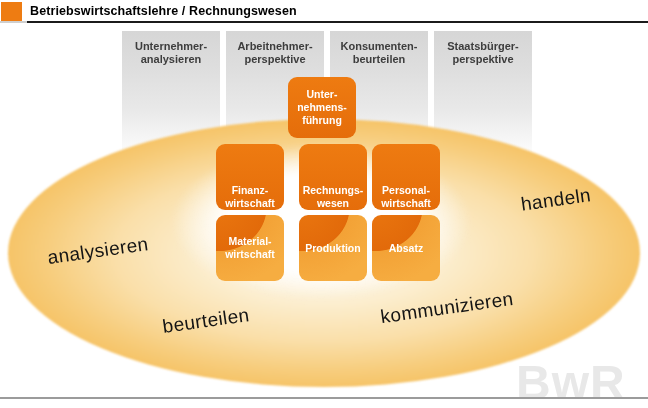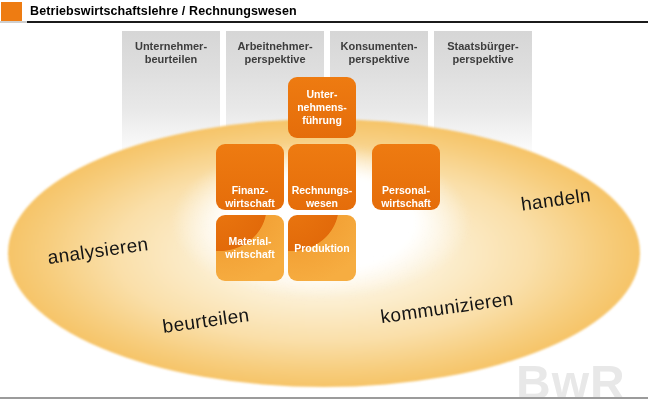--- a/index.html
+++ b/index.html
@@ -25,21 +25,21 @@
       filter:blur(1.2px);}
   .ellipse-inner{position:absolute;left:171px;top:144px;width:300px;height:156px;border-radius:50%;
       background:radial-gradient(closest-side,#ffffff 62%,rgba(255,255,255,0) 100%);
       filter:blur(3px);}
 
   
   .obox{position:absolute;width:68px;border-radius:9px;display:flex;align-items:center;justify-content:center;
         background:linear-gradient(180deg,#ee7b11 0%,#e56d0a 100%);}
   .obox-top{left:288px;top:77px;height:61px;}
   .row-mid{top:144px;height:66px;align-items:flex-end;} .row-bot{top:215px;height:66px;}
-  .bcol-1{left:216px;} .bcol-2{left:288px;} .bcol-3{left:372px;}
+  .bcol-1{left:216px;} .bcol-2{left:299px;} .bcol-3{left:372px;}
   .obox.wave{background:radial-gradient(125% 120% at 5% -12%,#ea760f 0%,#e26a0a 55%,#f3a236 56%,#f6ad41 100%);}
   .obox-label{font-size:10.5px;font-weight:bold;color:#ffffff;text-align:center;line-height:13px;white-space:pre-line;}
 
   
   .activity{position:absolute;font-size:19px;color:#141414;letter-spacing:0.4px;white-space:nowrap;
             transform:translate(-50%,-50%) rotate(-8deg);}
   .act-left{left:98px;top:251px;}
   .act-right{left:556px;top:200px;}
   .act-bl{left:206px;top:321px;}
   .act-br{left:447px;top:308px;}
@@ -53,29 +53,29 @@
 
 <div class="stage">
 
   <div class="accent-square"></div>
   <div class="page-title">Betriebswirtschaftslehre / Rechnungswesen</div>
   <div class="header-rule-stub"></div>
   <div class="header-rule"></div>
 
   <div class="col col-1">
     <div class="col-label">Unternehmer-
-beurteilen</div>
+analysieren</div>
   </div>
   <div class="col col-2">
     <div class="col-label">Arbeitnehmer-
 perspektive</div>
   </div>
   <div class="col col-3">
     <div class="col-label">Konsumenten-
-perspektive</div>
+beurteilen</div>
   </div>
   <div class="col col-4">
     <div class="col-label">Staatsbürger-
 perspektive</div>
   </div>
 
   <div class="ellipse-outer"></div>
   <div class="ellipse-inner"></div>
 
   <div class="obox obox-top">
@@ -97,20 +97,23 @@
 wirtschaft</div>
   </div>
 
   <div class="obox wave row-bot bcol-1">
     <div class="obox-label">Material-
 wirtschaft</div>
   </div>
   <div class="obox wave row-bot bcol-2">
     <div class="obox-label">Produktion</div>
   </div>
+  <div class="obox wave row-bot bcol-3">
+    <div class="obox-label">Absatz</div>
+  </div>
 
   <div class="activity act-left">analysieren</div>
   <div class="activity act-right">handeln</div>
   <div class="activity act-bl">beurteilen</div>
   <div class="activity act-br">kommunizieren</div>
 
   <div class="watermark">BwR</div>
   <div class="bottom-rule"></div>
 
 </div>

